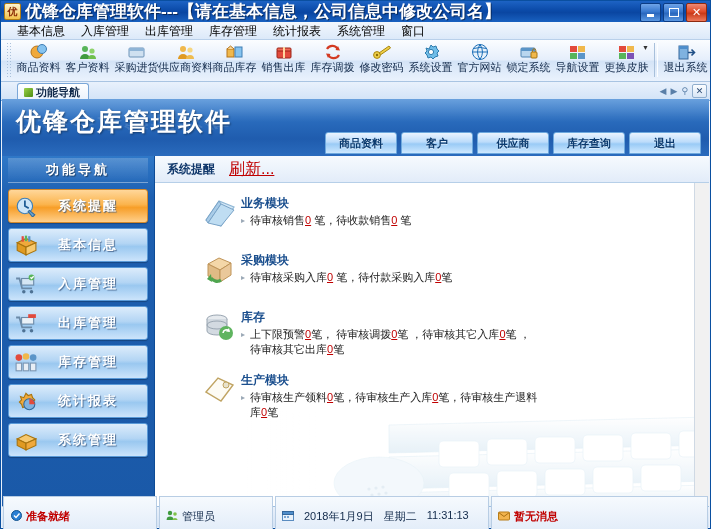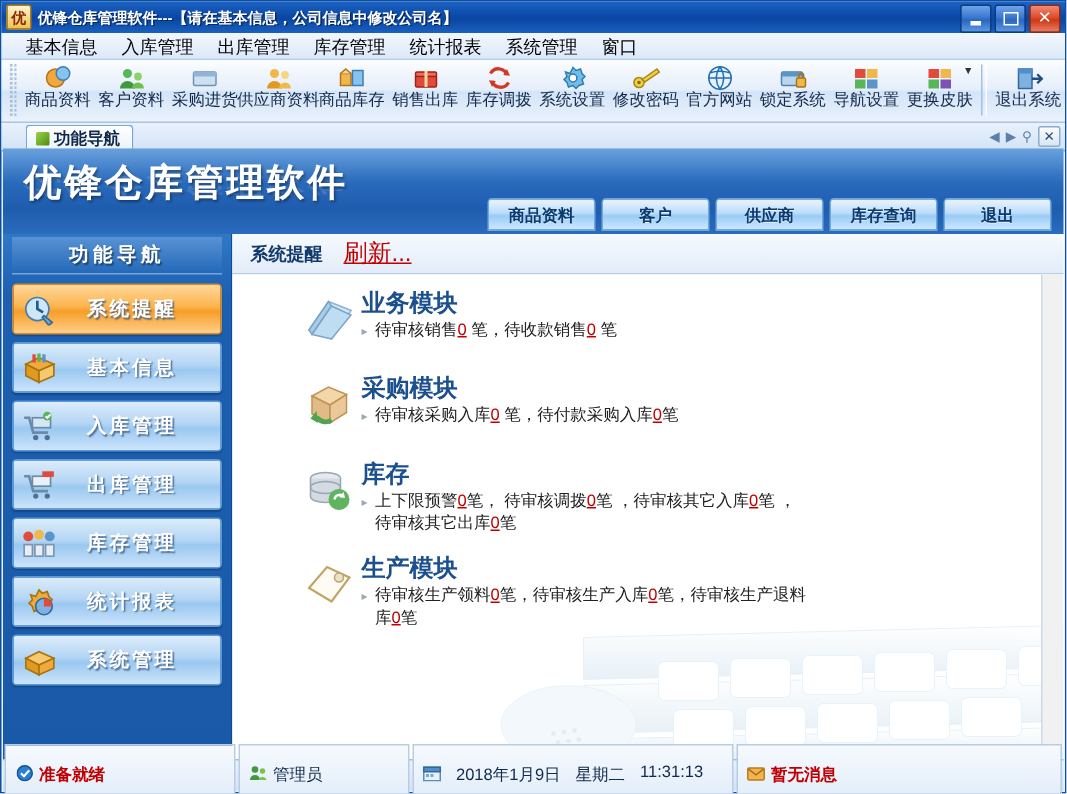--- a/index.html
+++ b/index.html
@@ -28,21 +28,21 @@
   .title-icon{
     width:15px;height:15px;flex:0 0 15px;
     background:linear-gradient(180deg,#fff4d2,#f2c14a);
     border:1px solid #b07d14;
     border-radius:2px;
     color:#8a2b06;font-size:10px;font-weight:bold;
     display:flex;align-items:center;justify-content:center;
     margin-right:4px;
   }
   .title-text{
-    color:#ffffff;font-size:10px;font-weight:bold;
+    color:#ffffff;font-size:17px;font-weight:bold;
     white-space:nowrap;overflow:hidden;
     text-shadow:1px 1px 0 rgba(0,0,0,.45);
     letter-spacing:0;
   }
   .win-btns{position:absolute;right:3px;top:2px;display:flex;gap:2px;}
   .wb{
     width:19px;height:17px;border:1px solid #0c3c84;border-radius:2px;
     display:flex;align-items:center;justify-content:center;
     font-size:11px;font-weight:bold;color:#fff;
     background:linear-gradient(180deg,#6fa4e8 0%,#3878cf 45%,#2a67bd 55%,#5b98e2 100%);
@@ -241,21 +241,21 @@
   .mod{
     display:flex;align-items:flex-start;margin-bottom:15px;
   }
   .mod-ico{
     width:42px;flex:0 0 42px;height:40px;
     display:flex;align-items:flex-start;justify-content:center;
     padding-top:2px;
   }
   .mod-body{flex:1;padding-top:1px;max-width:300px;}
   .mod-title{
-    font-size:16px;font-weight:bold;color:#1b4f8e;
+    font-size:12px;font-weight:bold;color:#1b4f8e;
     margin-bottom:3px;line-height:14px;
   }
   .mod-line{
     font-size:11px;color:#222;line-height:15px;
     position:relative;padding-left:9px;
   }
   .mod-line:before{
     content:"\25B8";position:absolute;left:0;top:0;color:#9aa8b6;font-size:8px;
   }
   .num{color:#c00000;text-decoration:underline;cursor:pointer;font-weight:normal;}
@@ -386,35 +386,35 @@
               <path d="M15 3 L17 7.5 L12.5 7" fill="#d33a22"></path>
               <path d="M16 12 a6 6 0 0 1 -11 -1" stroke="#d33a22" stroke-width="2.2" fill="none"></path>
               <path d="M5 15 L3 10.5 L7.5 11" fill="#d33a22"></path>
             </svg>
           </div>
           <div class="tb-lbl">库存调拨</div>
         </div>
         <div class="tb-btn">
           <div class="tb-ico">
             <svg width="20" height="18" viewBox="0 0 20 18">
-              <path d="M10 2 l2 2 3 -1 1 3 2 2 -2 2 1 3 -3 1 -2 2 -2 -2 -3 1 -1 -3 -2 -2 2 -2 -1 -3 3 1z" fill="#6fbde8" stroke="#2f7cae"></path>
-              <circle cx="10" cy="9" r="2.6" fill="#fff" stroke="#2f7cae"></circle>
-            </svg>
-          </div>
-          <div class="tb-lbl">系统设置</div>
-        </div>
-        <div class="tb-btn">
-          <div class="tb-ico">
-            <svg width="20" height="18" viewBox="0 0 20 18">
               <circle cx="5" cy="12" r="3.4" fill="#f0d048" stroke="#a8860f"></circle>
               <path d="M7 10 L17 3 L18.5 5 L9 11.5z" fill="#f0d048" stroke="#a8860f"></path>
               <circle cx="5" cy="12" r="1.2" fill="#8b6c09"></circle>
             </svg>
           </div>
           <div class="tb-lbl">修改密码</div>
+        </div>
+        <div class="tb-btn">
+          <div class="tb-ico">
+            <svg width="20" height="18" viewBox="0 0 20 18">
+              <path d="M10 2 l2 2 3 -1 1 3 2 2 -2 2 1 3 -3 1 -2 2 -2 -2 -3 1 -1 -3 -2 -2 2 -2 -1 -3 3 1z" fill="#6fbde8" stroke="#2f7cae"></path>
+              <circle cx="10" cy="9" r="2.6" fill="#fff" stroke="#2f7cae"></circle>
+            </svg>
+          </div>
+          <div class="tb-lbl">系统设置</div>
         </div>
         <div class="tb-btn">
           <div class="tb-ico">
             <svg width="20" height="18" viewBox="0 0 20 18">
               <circle cx="10" cy="9" r="7.5" fill="#e8f2fb" stroke="#1d6fb8"></circle>
               <path d="M10 1.5 Q5 9 10 16.5 Q15 9 10 1.5" fill="none" stroke="#1d6fb8"></path>
               <path d="M2.5 9 H17.5" stroke="#1d6fb8" fill="none"></path>
               <path d="M3.5 5.5 Q10 3.5 16.5 5.5" stroke="#1d6fb8" fill="none"></path>
             </svg>
           </div>

